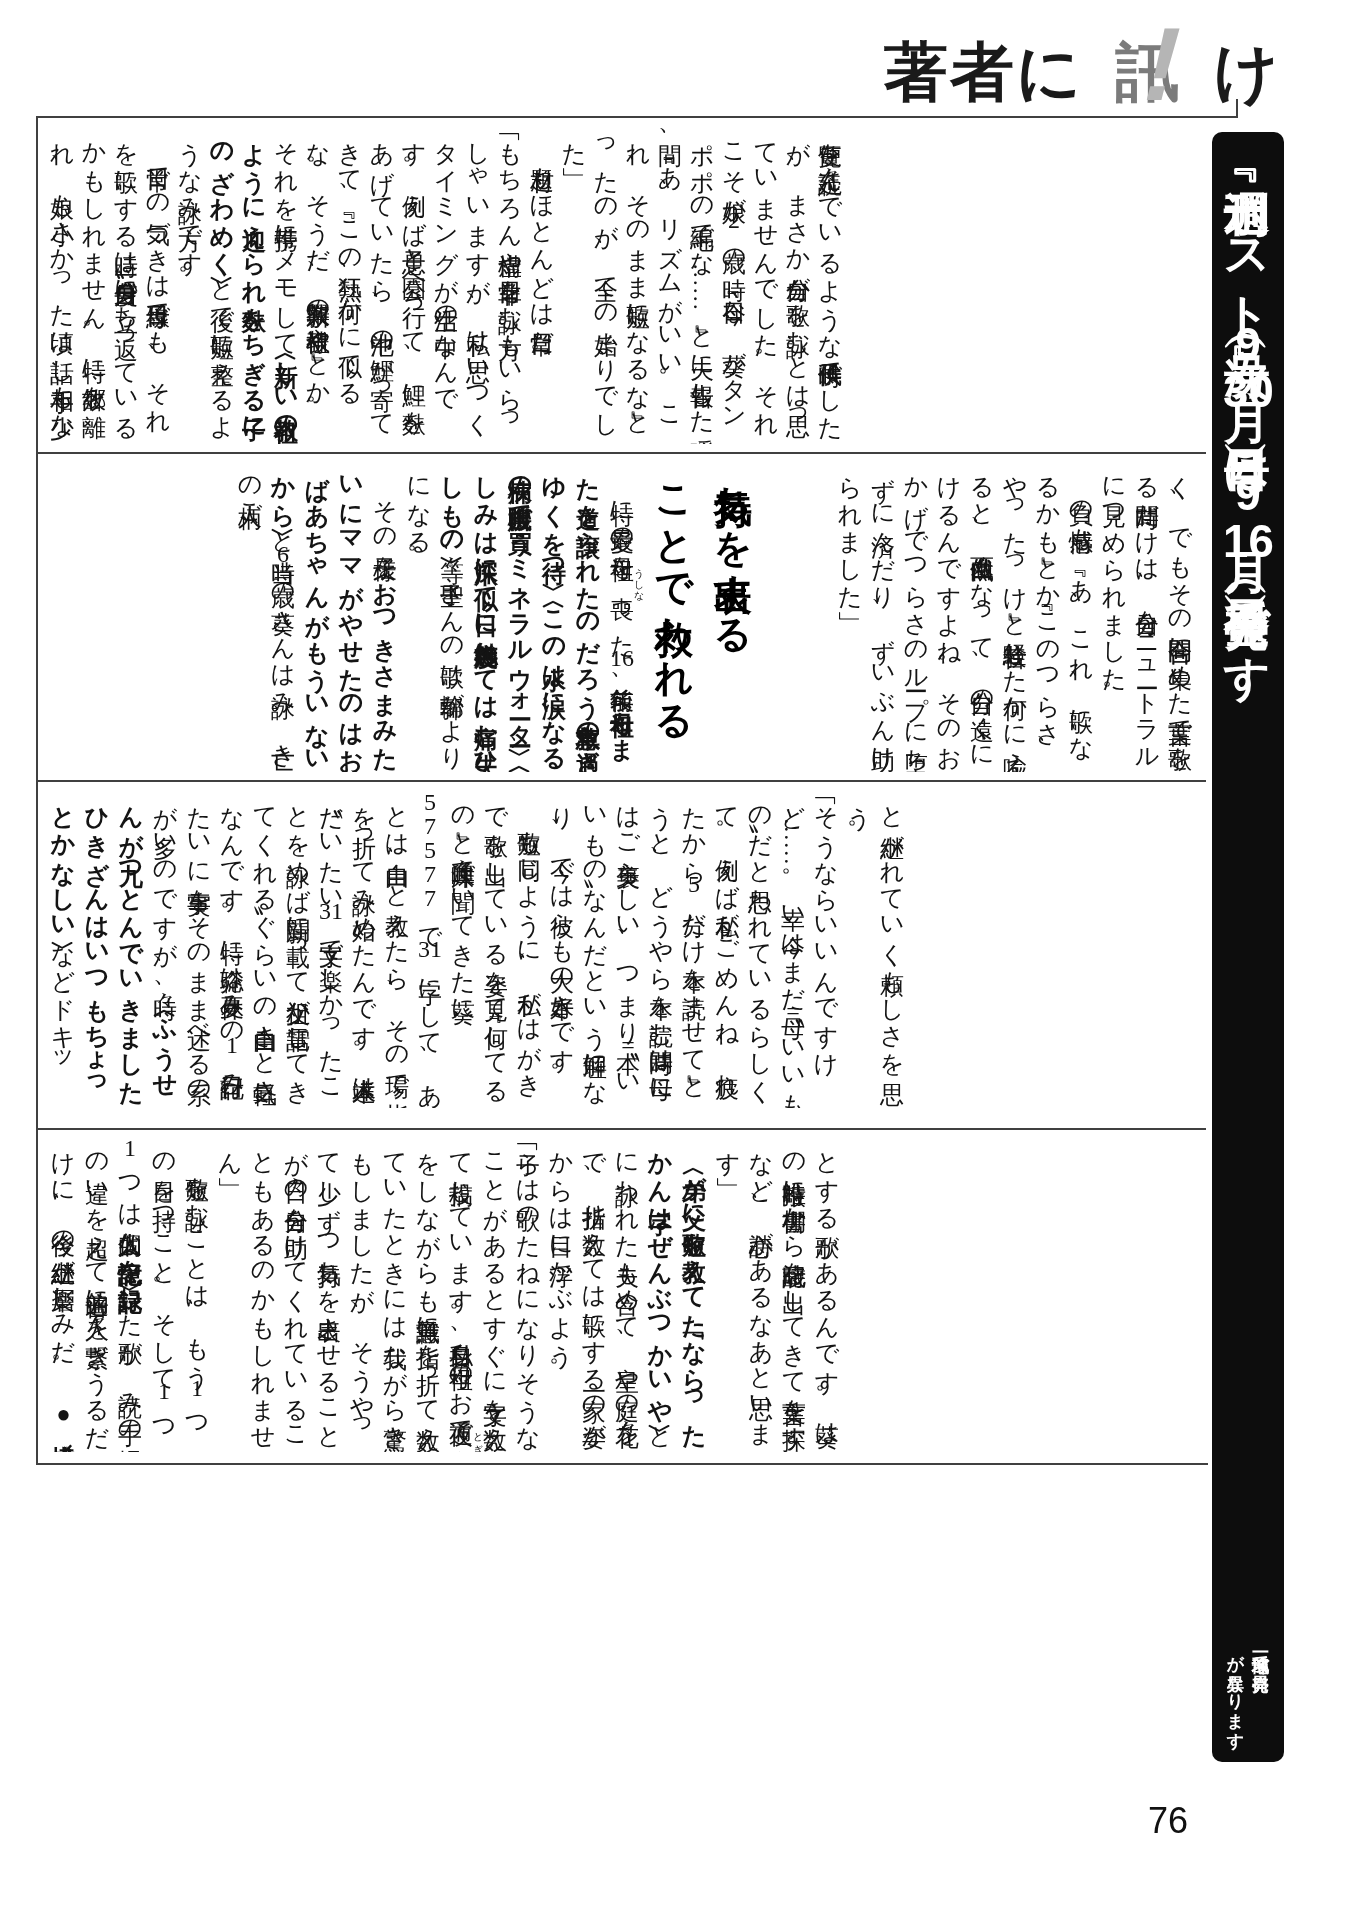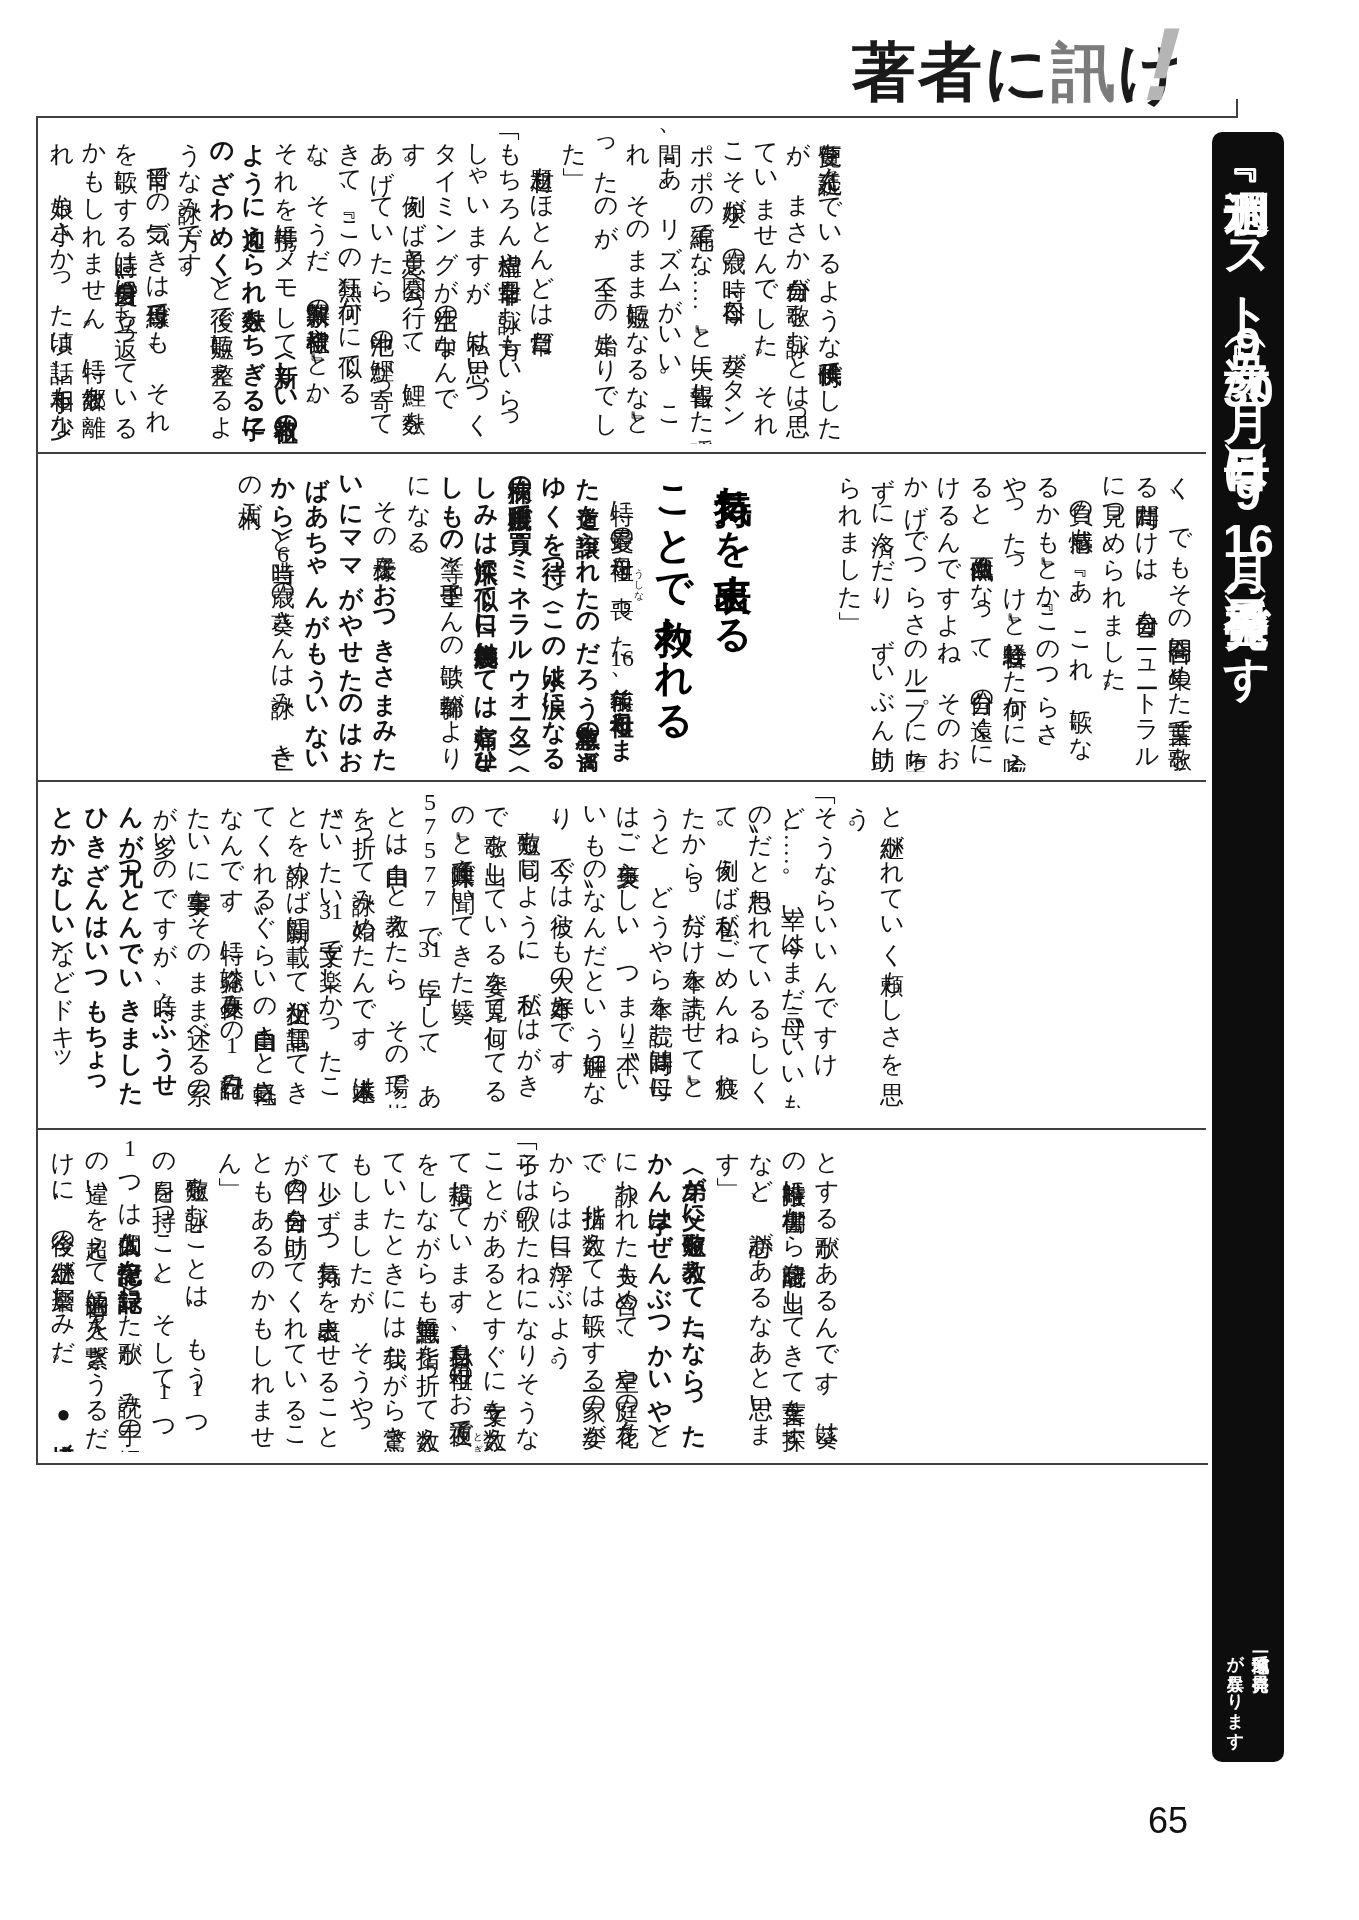--- a/index.html
+++ b/index.html
@@ -10,21 +10,21 @@
   }
   *{box-sizing:border-box;}
   html,body{margin:0;padding:0;}
   body{
     width:1359px;height:1920px;position:relative;background:#ffffff;
     font-family:var(--serif);color:var(--ink);overflow:hidden;
   }
   
   .logo{position:absolute;top:24px;left:852px;width:360px;height:96px;
         font-family:var(--sans);font-weight:900;white-space:nowrap;}
-  .logo .lg{font-size:64px;line-height:96px;letter-spacing:2px;}
+  .logo .lg{font-size:64px;line-height:96px;letter-spacing:2px;margin-left:32px;}
   .logo .black{color:#1a1a1a;}
   .logo .gray{color:#7b7b7b;}
   .logo .excl{
     position:absolute;left:294px;top:-22px;font-size:104px;color:#b5b5b5;
     transform:skewX(-14deg);font-weight:900;line-height:1.2;
   }
   
   .rule{position:absolute;background:var(--rule);}
   .rule-top{left:36px;top:116px;width:1202px;height:2px;}
   .rule-tick{left:1236px;top:99px;width:2px;height:19px;}
@@ -137,13 +137,13 @@
 </div>
 
 <div class="banner">
   <div class="banner-main"><span>『週刊ポスト』次号（</span><span class="tcy">9</span><span>月</span><span class="tcy">30</span><span>日号）は</span><span class="tcy">9</span><span>月</span><span class="tcy">16</span><span>日（金）発売です</span></div>
   <div class="banner-note">
     <div>一部地域で発売日</div>
     <div>が異なります</div>
   </div>
 </div>
 
-<div class="pagenum">65</div>
+<div class="pagenum">76</div>
 
 </body></html>

